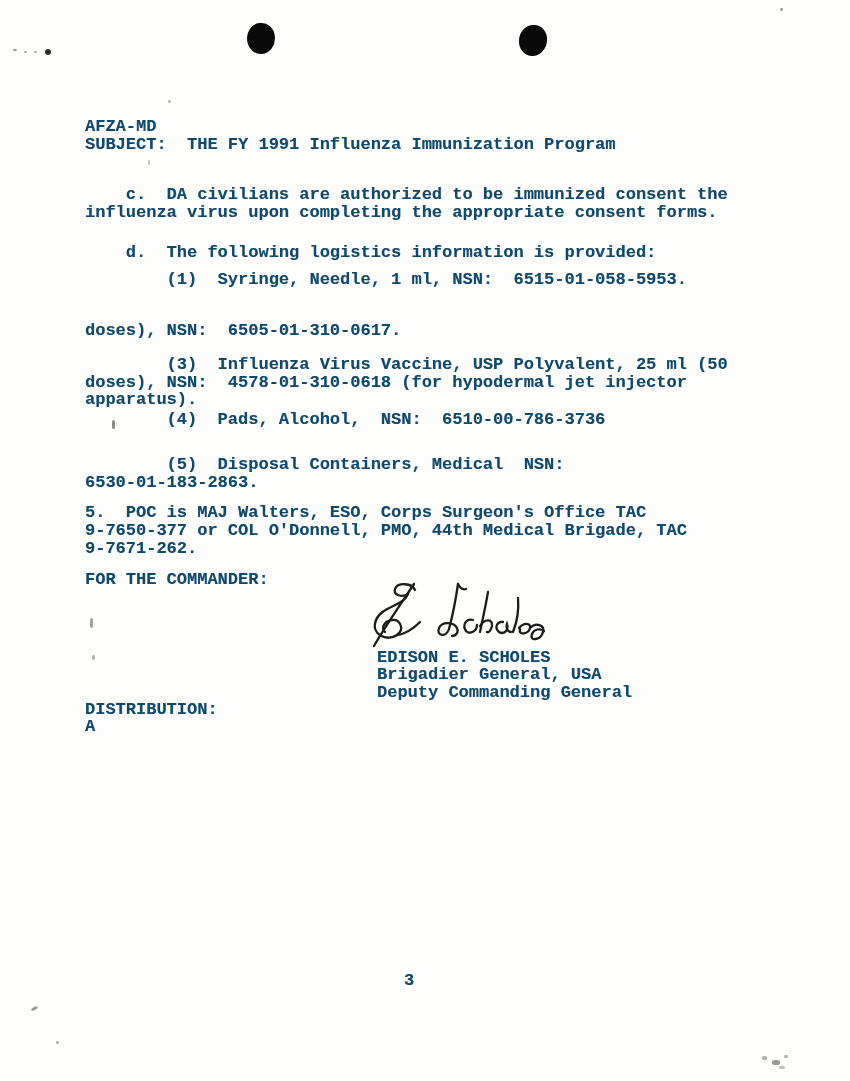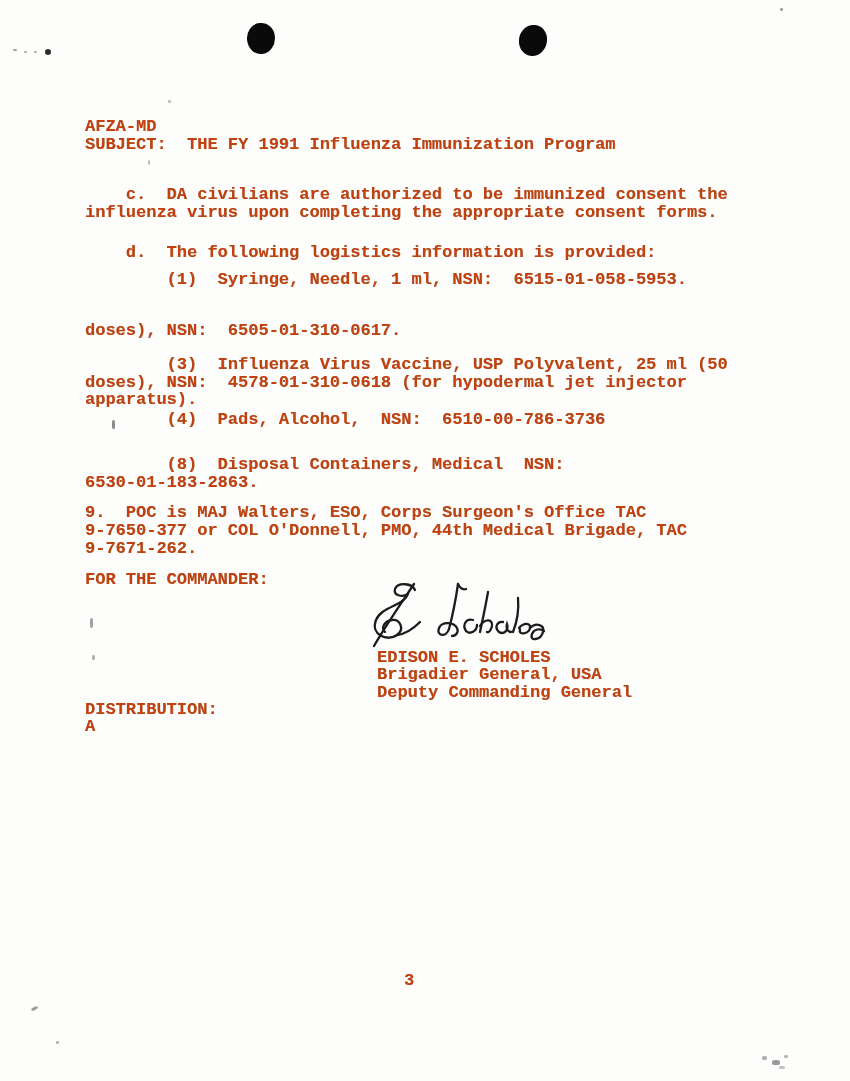--- a/index.html
+++ b/index.html
@@ -5,21 +5,21 @@
   html,body { margin:0; padding:0; background:#e8e8e8; }
   .page {
     position:relative; width:850px; height:1081px;
     background:#fdfdfc; overflow:hidden; margin:0 auto;
     font-family:"Liberation Mono", monospace;
   }
   .doc-line {
     position:absolute; left:85px;
     font-family:"Liberation Mono", monospace;
     font-weight:bold; font-size:17px; line-height:18px;
-    white-space:pre; color:#c2410c;
+    white-space:pre; color:#0c4a6e;
     text-shadow:0.3px 0.3px 0 rgba(25,25,25,0.35);
   }
   .sig-line { left:377px; }
   .hole {
     position:absolute; background:#0a0a0a;
     border-radius:50% 46% 52% 48%;
   }
   .hole1 { left:247px; top:23px; width:28px; height:31px; transform:rotate(-6deg); }
   .hole2 { left:519px; top:25px; width:28px; height:31px; transform:rotate(4deg); }
   .speck { position:absolute; background:#9a9a9a; border-radius:40%; }
@@ -45,24 +45,24 @@
   <div class="doc-line" style="top:271px">        (1)  Syringe, Needle, 1 ml, NSN:  6515-01-058-5953.</div>
 
   <div class="doc-line" style="top:322px">doses), NSN:  6505-01-310-0617.</div>
 
   <div class="doc-line" style="top:356px">        (3)  Influenza Virus Vaccine, USP Polyvalent, 25 ml (50</div>
   <div class="doc-line" style="top:374px">doses), NSN:  4578-01-310-0618 (for hypodermal jet injector</div>
   <div class="doc-line" style="top:391px">apparatus).</div>
 
   <div class="doc-line" style="top:411px">        (4)  Pads, Alcohol,  NSN:  6510-00-786-3736</div>
 
-  <div class="doc-line" style="top:456px">        (8)  Disposal Containers, Medical  NSN:</div>
+  <div class="doc-line" style="top:456px">        (5)  Disposal Containers, Medical  NSN:</div>
   <div class="doc-line" style="top:474px">6530-01-183-2863.</div>
 
-  <div class="doc-line" style="top:504px">9.  POC is MAJ Walters, ESO, Corps Surgeon's Office TAC</div>
+  <div class="doc-line" style="top:504px">5.  POC is MAJ Walters, ESO, Corps Surgeon's Office TAC</div>
   <div class="doc-line" style="top:522px">9-7650-377 or COL O'Donnell, PMO, 44th Medical Brigade, TAC</div>
   <div class="doc-line" style="top:540px">9-7671-262.</div>
 
   <div class="doc-line" style="top:571px">FOR THE COMMANDER:</div>
 
   <svg class="sig-svg" width="196" height="68" viewBox="0 0 196 68" aria-label="signature">
     <path d="M8,64 C18,46 36,20 48,2"></path>
     <path d="M49,8 C46,1 32,0 29,7 C27,13 36,16 42,12"></path>
     <path d="M42,12 C38,24 16,24 10,38 C4,53 22,60 31,53 C39,47 34,37 26,38 C18,39 15,46 19,50"></path>
     <path d="M31,53 C40,52 48,46 54,40"></path>

